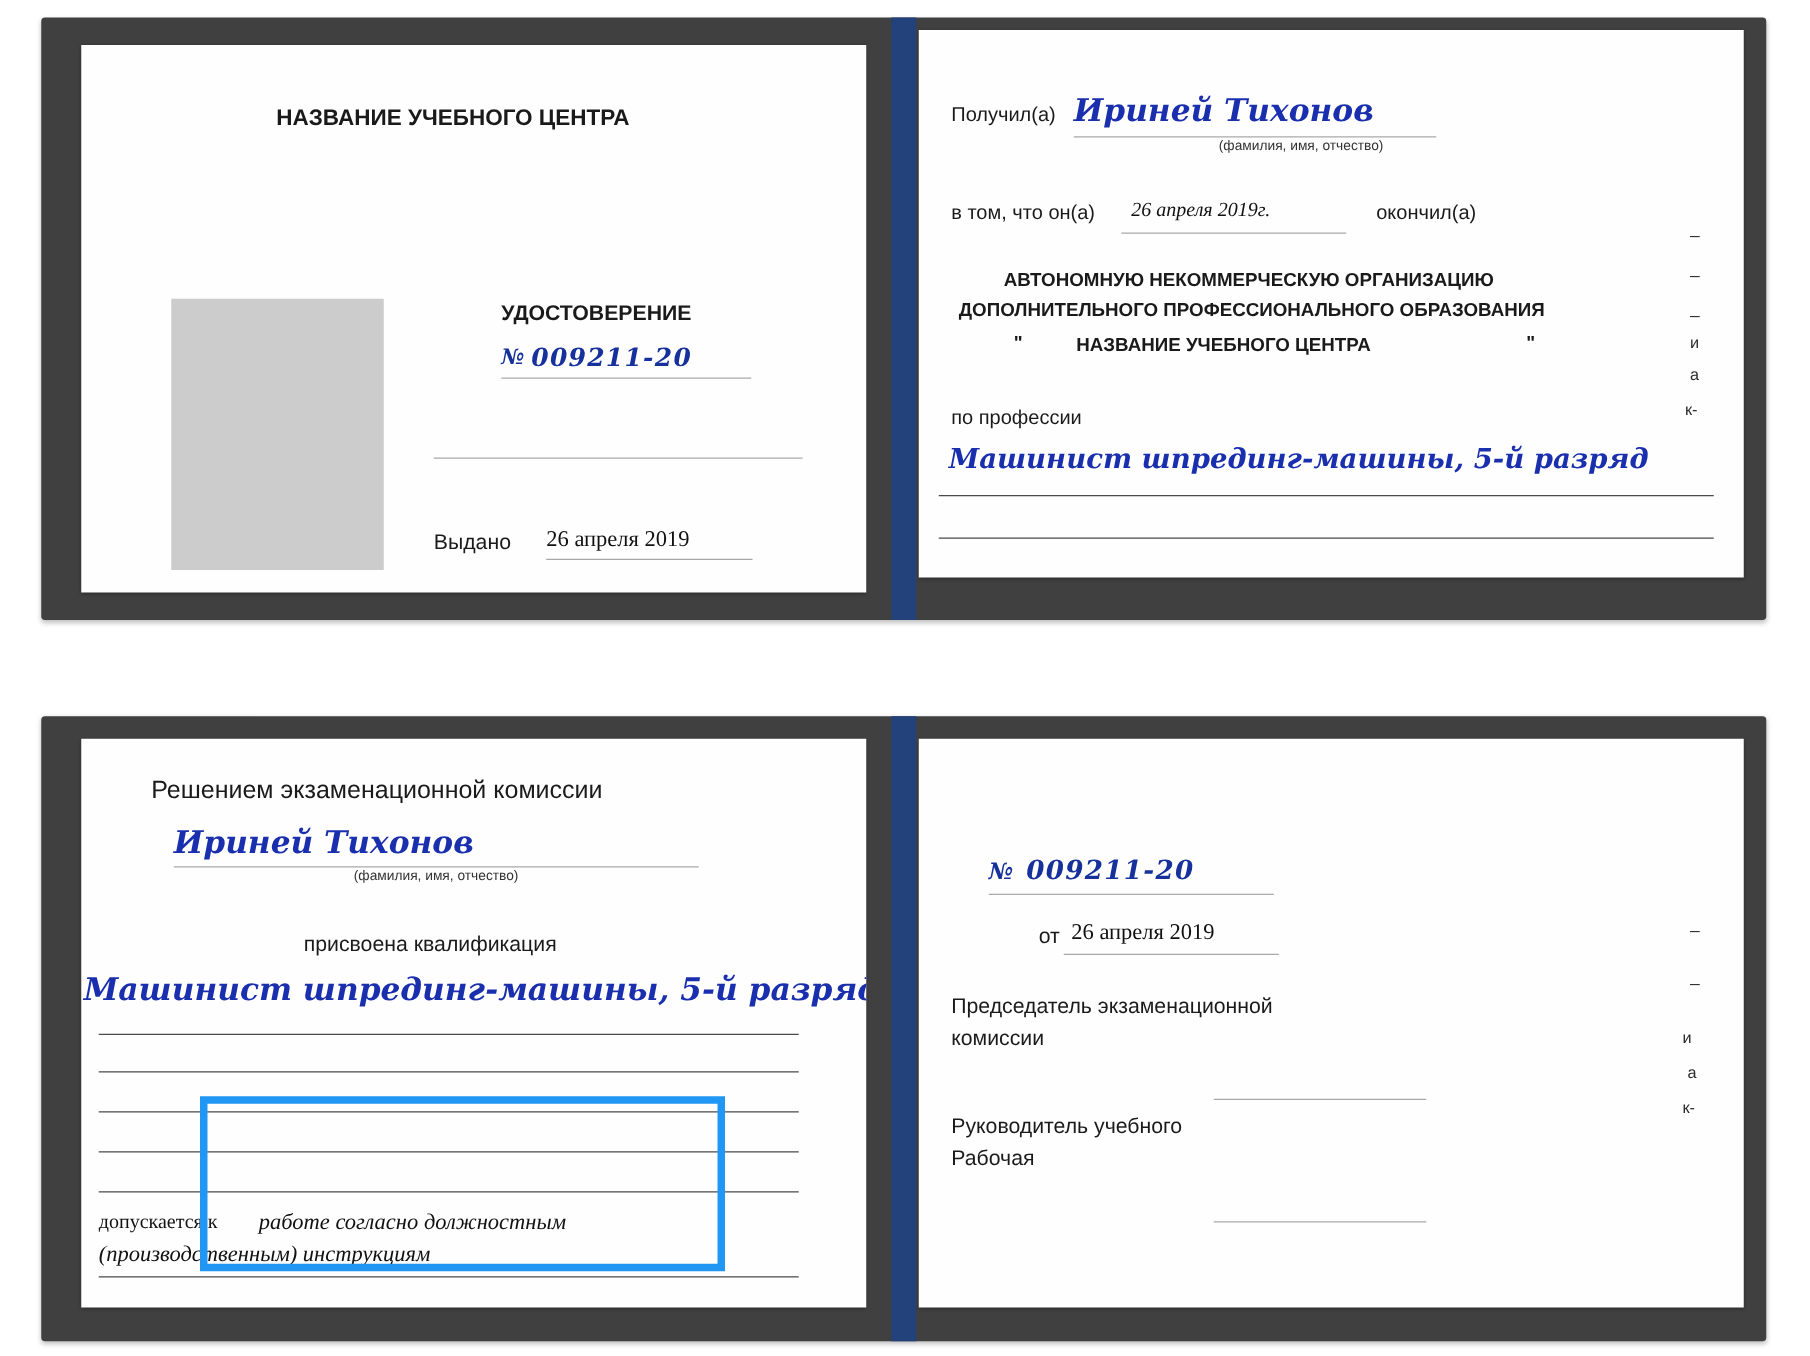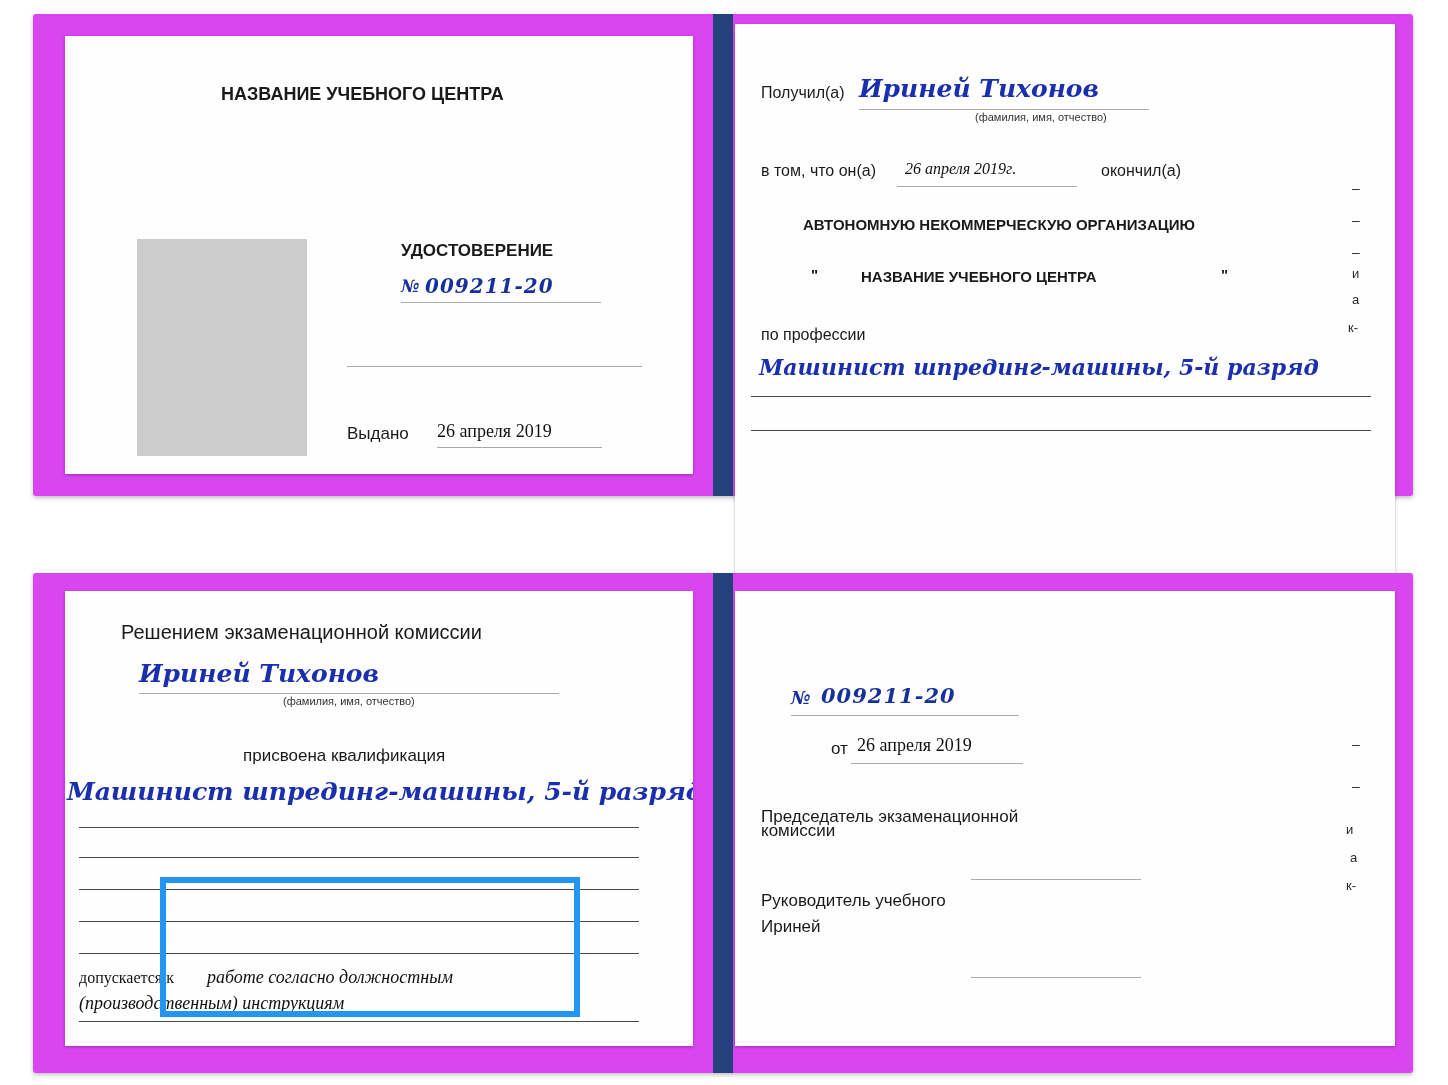--- a/index.html
+++ b/index.html
@@ -11,21 +11,21 @@
   .page {
     position: relative;
     width: 1448px;
     height: 1085px;
     overflow: hidden;
     background: #ffffff;
   }
   .book-outer {
     position: absolute;
     background: linear-gradient(135deg,#3a5a9b 0%, #254279 50%, #1d3straight 100%);
-    background-color: #d946ef;
+    background-color: #404040;
     box-sizing: border-box;
     border-radius: 3px;
     box-shadow: 0 2px 4px rgba(0,0,0,.25);
   }
   .book-top {
     top: 14px;
     left: 33px;
     width: 1380px;
     height: 482px;
   }
@@ -51,21 +51,21 @@
     position: absolute;
     background: #fefefe;
     box-shadow: 0 1px 3px rgba(0,0,0,.3);
     box-sizing: border-box;
     overflow: hidden;
   }
   .paper.left  { top: 22px; left: 32px;  width: 628px; }
   .paper.right { top: 22px; right: 18px; width: 660px; }
 
   .book-top .paper.left  { height: 438px; }
-  .book-top .paper.right { height: 549px; top: 10px; }
+  .book-top .paper.right { height: 438px; top: 10px; }
   .book-bottom .paper.left  { height: 455px; top: 18px; }
   .book-bottom .paper.right { height: 455px; top: 18px; }
 
   
   .t {
     position: absolute;
     white-space: pre;
     color: #1a1a1a;
   }
   .bold { font-weight: bold; }
@@ -171,20 +171,21 @@
       <div class="t handwrite-blue" style="left:124px; top:50px; font-size:25px;">Ириней Тихонов</div>
       <div class="line line-light" style="left:124px; top:85px; width:290px;"></div>
       <div class="t small-note" style="left:240px; top:87px;">(фамилия, имя, отчество)</div>
 
       <div class="t" style="left:26px; top:138px; font-size:16px;">в том, что он(а)</div>
       <div class="t ink" style="left:170px; top:136px; font-size:16px; font-style:italic;">26 апреля 2019г.</div>
       <div class="line line-light" style="left:162px; top:162px; width:180px;"></div>
       <div class="t" style="left:366px; top:138px; font-size:16px;">окончил(а)</div>
 
       <div class="t bold" style="left:68px; top:192px; font-size:15px;text-align:right;">АВТОНОМНУЮ НЕКОММЕРЧЕСКУЮ ОРГАНИЗАЦИЮ</div>
+      <div class="t bold" style="left:32px; top:216px; font-size:15px;">ДОПОЛНИТЕЛЬНОГО ПРОФЕССИОНАЛЬНОГО ОБРАЗОВАНИЯ</div>
       <div class="t bold" style="left:76px; top:242px; font-size:15px;">"</div>
       <div class="t bold" style="left:126px; top:244px; font-size:15px;">НАЗВАНИЕ УЧЕБНОГО ЦЕНТРА</div>
       <div class="t bold" style="left:486px; top:242px; font-size:15px;">"</div>
 
       <div class="t" style="left:26px; top:302px; font-size:16px;">по профессии</div>
 
       <div class="t handwrite-blue" style="left:24px; top:330px; font-size:22px;">Машинист шпрединг-машины, 5-й разряд</div>
       <div class="line line-dark" style="left:16px; top:372px; width:620px;"></div>
       <div class="line line-dark" style="left:16px; top:406px; width:620px;"></div>
     </div>
@@ -227,26 +228,26 @@
     <div class="paper right">
 
       <div class="t hand" style="left:56px; top:96px; font-size:18px;">№</div>
       <div class="t hand" style="left:86px; top:92px; font-size:21px;">009211-20</div>
       <div class="line line-light" style="left:56px; top:124px; width:228px;"></div>
 
       <div class="t" style="left:96px; top:148px; font-size:17px;">от</div>
       <div class="t ink" style="left:122px; top:144px; font-size:18px;">26 апреля 2019</div>
       <div class="line line-light" style="left:116px; top:172px; width:172px;"></div>
 
-      <div class="t" style="left:26px; top:216px; font-size:17px;">Председатель экзаменационной</div>
+      <div class="t" style="left:26px; top:204px; font-size:17px;">Председатель экзаменационной</div>
       <div class="t" style="left:26px; top:230px; font-size:17px;">комиссии</div>
       <div class="line line-light" style="left:236px; top:288px; width:170px;"></div>
 
       <div class="t" style="left:26px; top:300px; font-size:17px;">Руководитель учебного</div>
-      <div class="t" style="left:26px; top:326px; font-size:17px;">Ириней</div>
+      <div class="t" style="left:26px; top:326px; font-size:17px;">Рабочая</div>
       <div class="line line-light" style="left:236px; top:386px; width:170px;"></div>
     </div>
   </div>
 
   <div class="rank-box" style="left:160px; top:877px; width:420px; height:140px;"></div>
 
   <div class="edge-dash" style="position:absolute; left:1352px; top:736px;">–</div>
   <div class="edge-dash" style="position:absolute; left:1352px; top:778px;">–</div>
   <div class="edge-frag" style="left:1346px; top:822px;">и</div>
   <div class="edge-frag" style="left:1350px; top:850px;">а</div>

